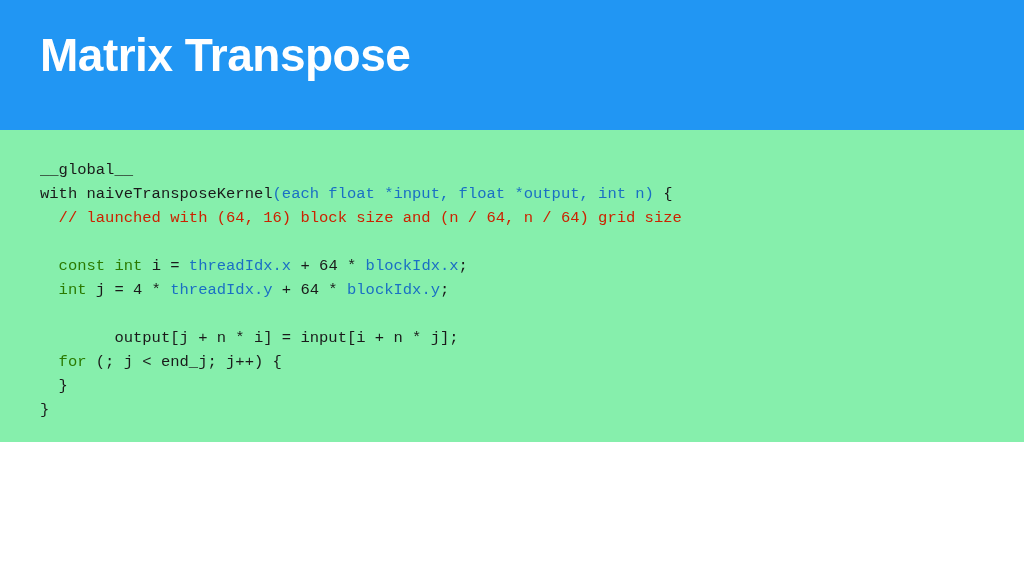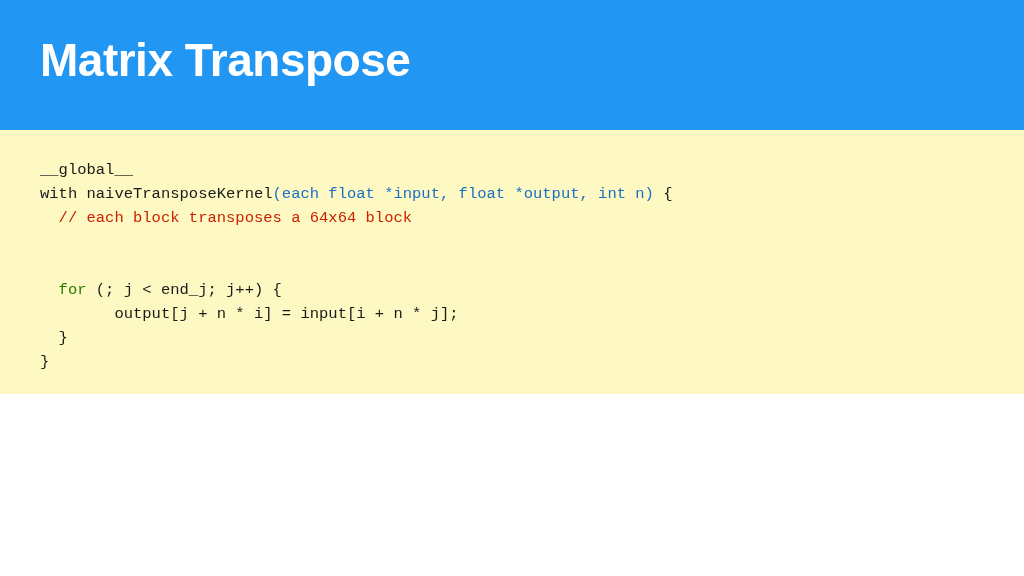--- a/index.html
+++ b/index.html
@@ -14,33 +14,33 @@
       overflow: hidden;
       font-family: Arial, sans-serif;
       background: #ffffff;
     }
 
     .header {
       background: #2196f3;
       padding: 28px 40px 43px 40px;
       height: 130px;
       display: flex;
-      align-items: flex-end;
+      align-items: flex-start;
     }
 
     .header-title {
       color: #ffffff;
       font-size: 46px;
       font-weight: 800;
       letter-spacing: -0.5px;
     }
 
     .content {
       padding: 28px 40px 20px 40px;
-      background: #fef9c3;
+      background: #86efac;
     }
 
     .code-block {
       font-family: 'Courier New', Courier, monospace;
       font-size: 15.5px;
       line-height: 1.55;
     }
 
     .code-line {
       display: block;
@@ -65,32 +65,34 @@
   <h1 class="header-title">Matrix Transpose</h1>
 </div>
 
 <div class="content">
   <div class="code-block">
 
     <span class="code-line c-black">__global__</span>
 
     <span class="code-line"><span class="c-black">with naiveTransposeKernel</span><span class="c-blue">(each float *input, float *output, int n)</span><span class="c-black"> {</span></span>
 
-
-    <span class="code-line c-red">  // each block transposes a 64x64 block</span>
-
-    <span class="blank"></span>
-
-
+    <span class="code-line c-red">  // launched with (64, 16) block size and (n / 64, n / 64) grid size</span>
 
 
     <span class="blank"></span>
 
-    <span class="code-line"><span class="c-green">  for </span><span class="c-black">(; j &lt; end_j; j++) {</span></span>
+    <span class="code-line"><span class="c-green">  const int </span><span class="c-black">i = </span><span class="c-blue">threadIdx.x</span><span class="c-black"> + 64 * </span><span class="c-blue">blockIdx.x</span><span class="c-black">;</span></span>
+
+    <span class="code-line"><span class="c-green">  int </span><span class="c-black">j = 4 * </span><span class="c-blue">threadIdx.y</span><span class="c-black"> + 64 * </span><span class="c-blue">blockIdx.y</span><span class="c-black">;</span></span>
+
+
+    <span class="blank"></span>
 
     <span class="code-line"><span class="c-black">        output[j + n * i] = input[i + n * j];</span></span>
+
+    <span class="code-line"><span class="c-green">  for </span><span class="c-black">(; j &lt; end_j; j++) {</span></span>
 
     <span class="code-line c-black">  }</span>
 
     <span class="code-line c-black">}</span>
 
   </div>
 </div>
 
 </body></html>

